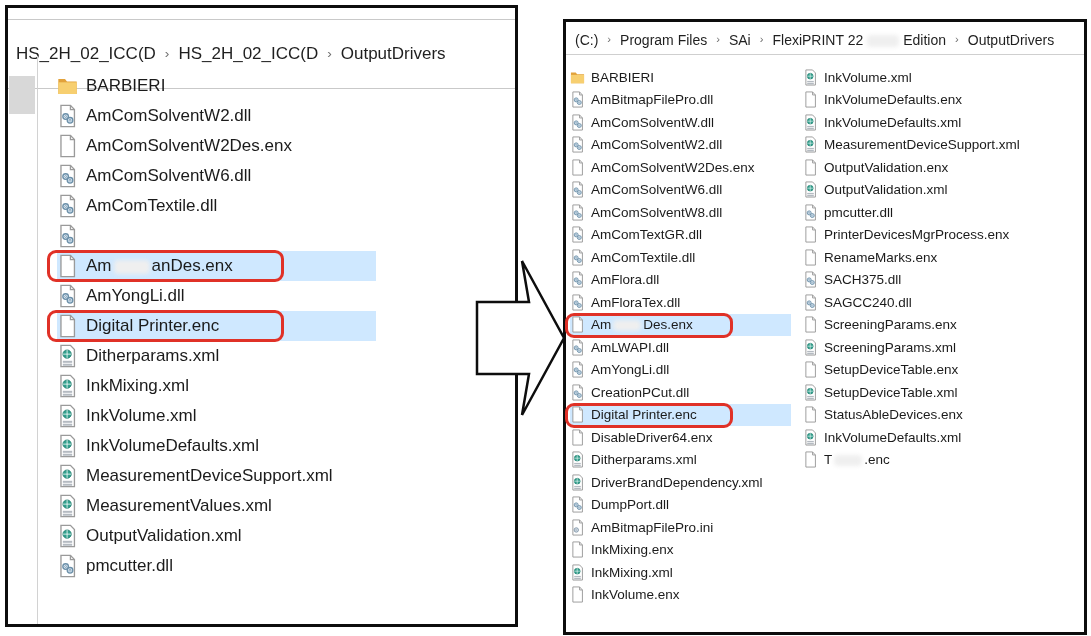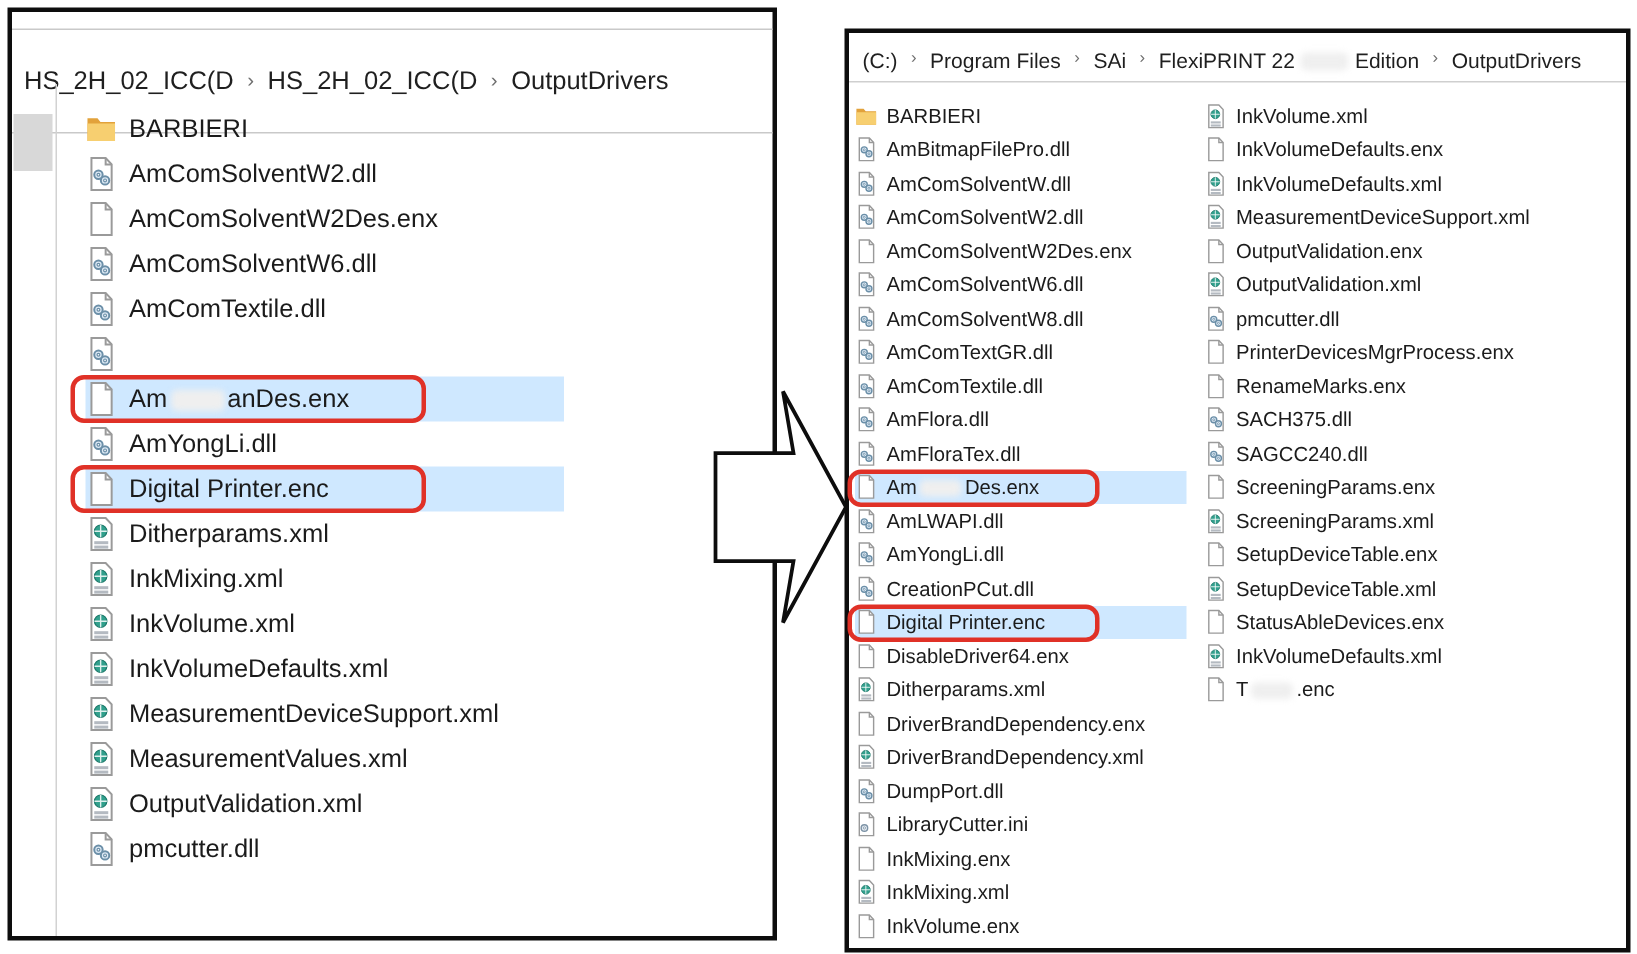--- a/index.html
+++ b/index.html
@@ -501,29 +501,20 @@
               <rect x="4" y="12.6" width="7" height="1.5" fill="#b4bac1"></rect>
               <rect x="4" y="14.8" width="7" height="1.5" fill="#b4bac1"></rect>
             </svg>
           </span>
           <span class="lbl">Ditherparams.xml</span>
         </div>
         <div class="row">
           <span class="ic">
             <svg viewBox="0 0 15 18">
               <path d="M2.6 1h7.1l3 3.2V17H2.6z" fill="#fff" stroke="#9a9a9a"></path>
-              <path d="M9.7 1v3.2h3" fill="none" stroke="#9a9a9a"></path>
-            </svg>
-          </span>
-          <span class="lbl">DriverBrandDependency.enx</span>
-        </div>
-        <div class="row">
-          <span class="ic">
-            <svg viewBox="0 0 15 18">
-              <path d="M2.6 1h7.1l3 3.2V17H2.6z" fill="#fff" stroke="#9a9a9a"></path>
               <circle cx="7.2" cy="7.6" r="3.1" fill="#31a08d" stroke="#1d7a6b" stroke-width=".6"></circle>
               <path d="M4.1 7.6h6.2M7.2 4.5v6.2" stroke="rgba(255,255,255,.85)" stroke-width=".7" fill="none"></path>
               <rect x="4" y="12.6" width="7" height="1.5" fill="#b4bac1"></rect>
               <rect x="4" y="14.8" width="7" height="1.5" fill="#b4bac1"></rect>
             </svg>
           </span>
           <span class="lbl">DriverBrandDependency.xml</span>
         </div>
         <div class="row">
           <span class="ic">
@@ -540,21 +531,21 @@
         </div>
         <div class="row">
           <span class="ic">
             <svg viewBox="0 0 15 18">
               <path d="M2.6 1h7.1l3 3.2V17H2.6z" fill="#fff" stroke="#9a9a9a"></path>
               <path d="M9.7 1v3.2h3" fill="none" stroke="#9a9a9a"></path>
               <circle cx="6.2" cy="11.6" r="2.3" fill="#e8eef4" stroke="#7d93a6"></circle>
               <circle cx="6.2" cy="11.6" r=".8" fill="#fff" stroke="#7d93a6" stroke-width=".6"></circle>
             </svg>
           </span>
-          <span class="lbl">LibraryCutter.ini</span>
+          <span class="lbl">AmBitmapFilePro.ini</span>
         </div>
         <div class="row">
           <span class="ic">
             <svg viewBox="0 0 15 18">
               <path d="M2.6 1h7.1l3 3.2V17H2.6z" fill="#fff" stroke="#9a9a9a"></path>
               <path d="M9.7 1v3.2h3" fill="none" stroke="#9a9a9a"></path>
             </svg>
           </span>
           <span class="lbl">InkMixing.enx</span>
         </div>

